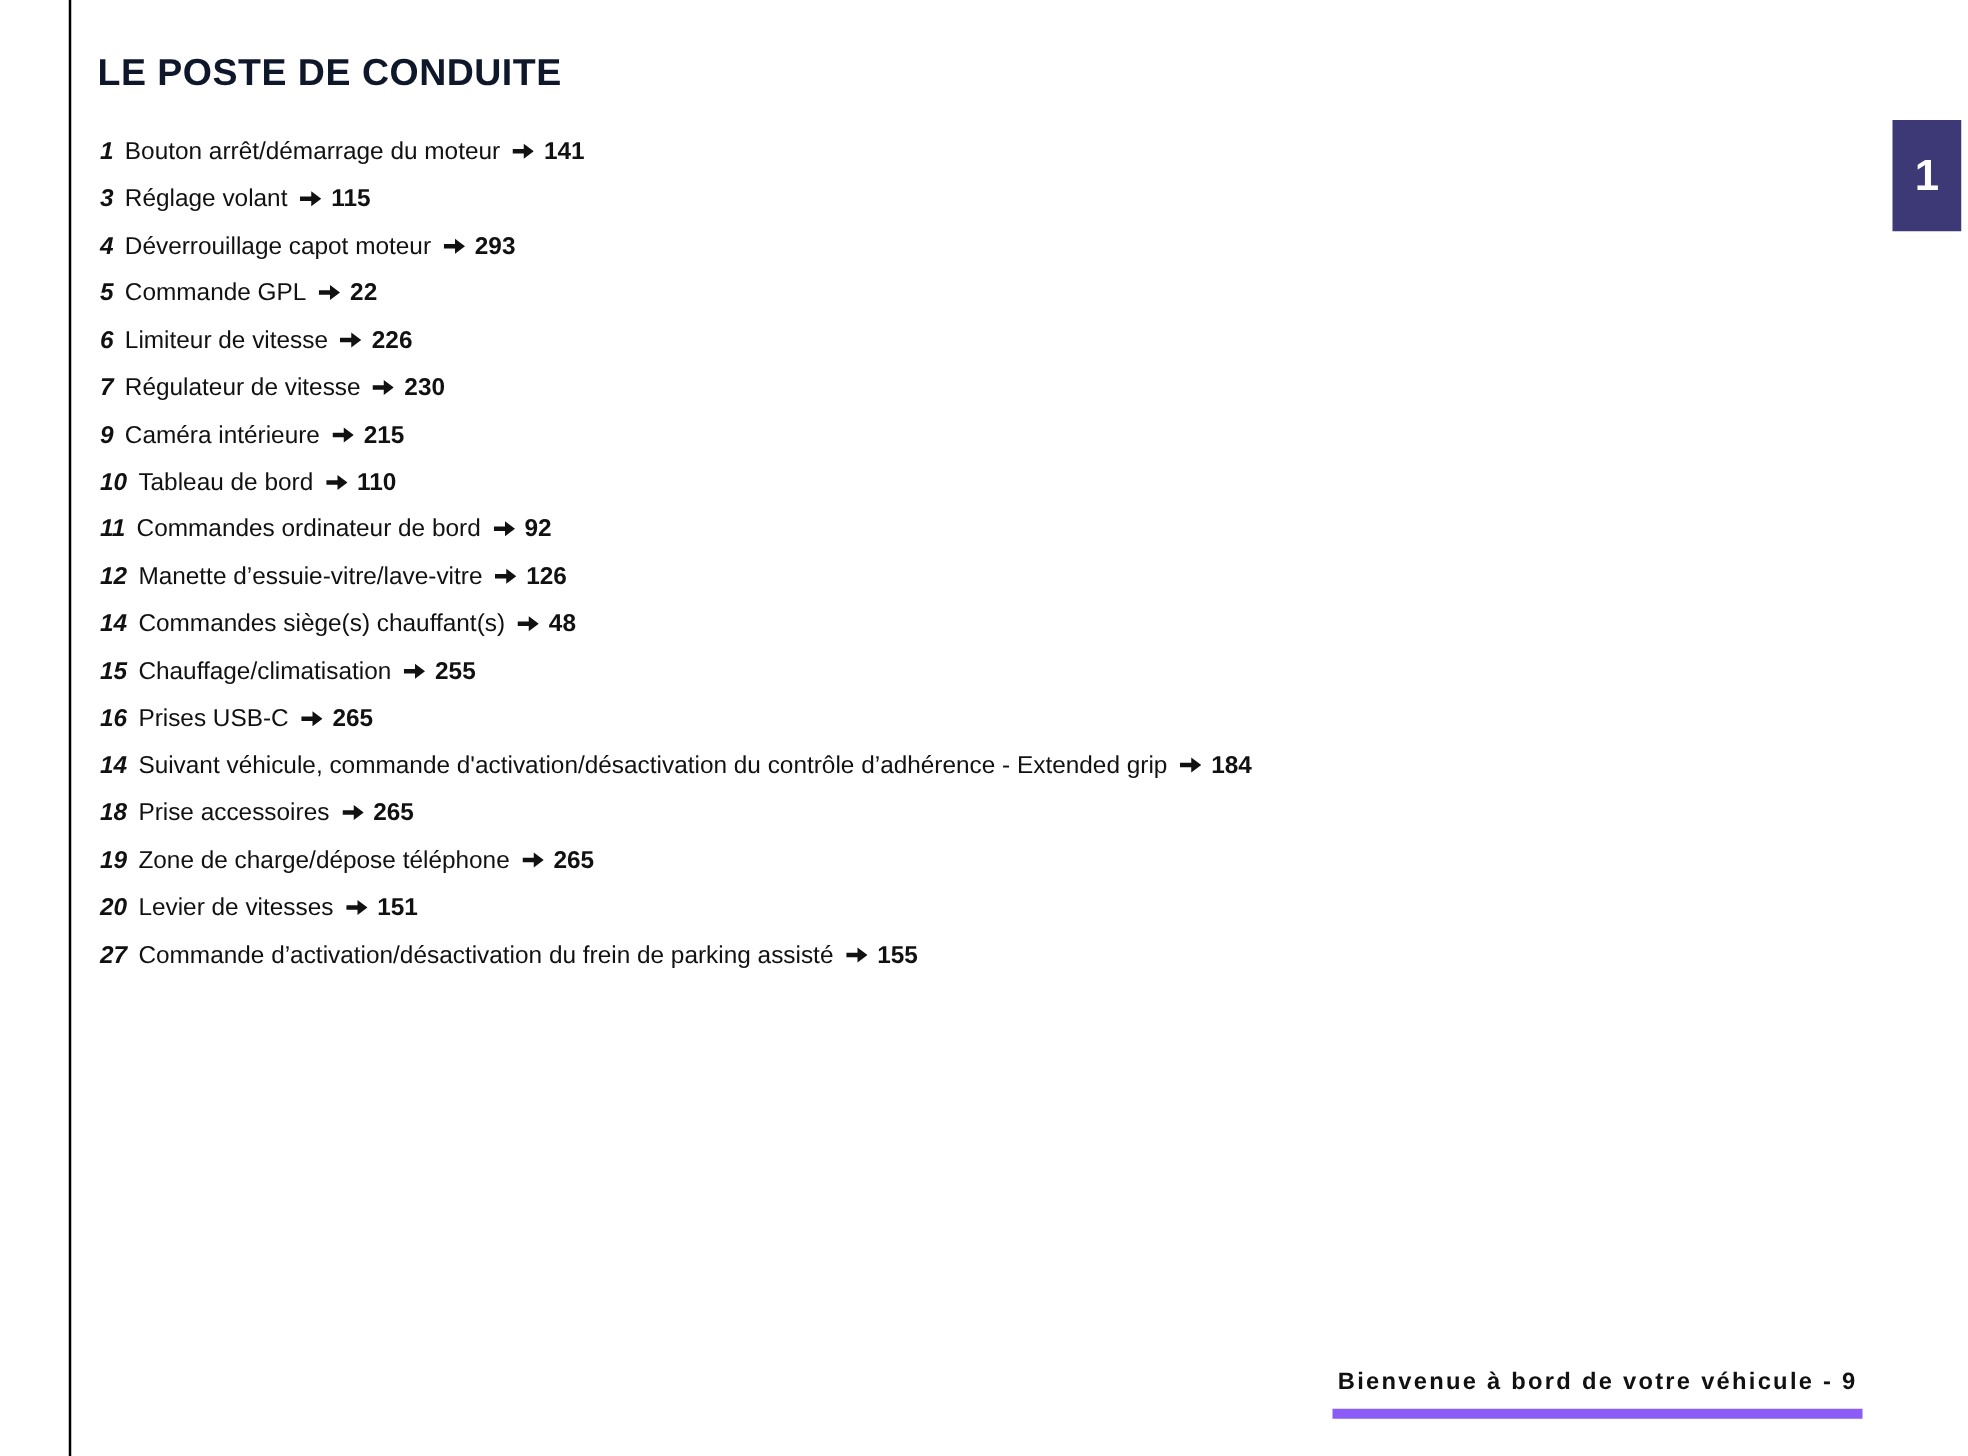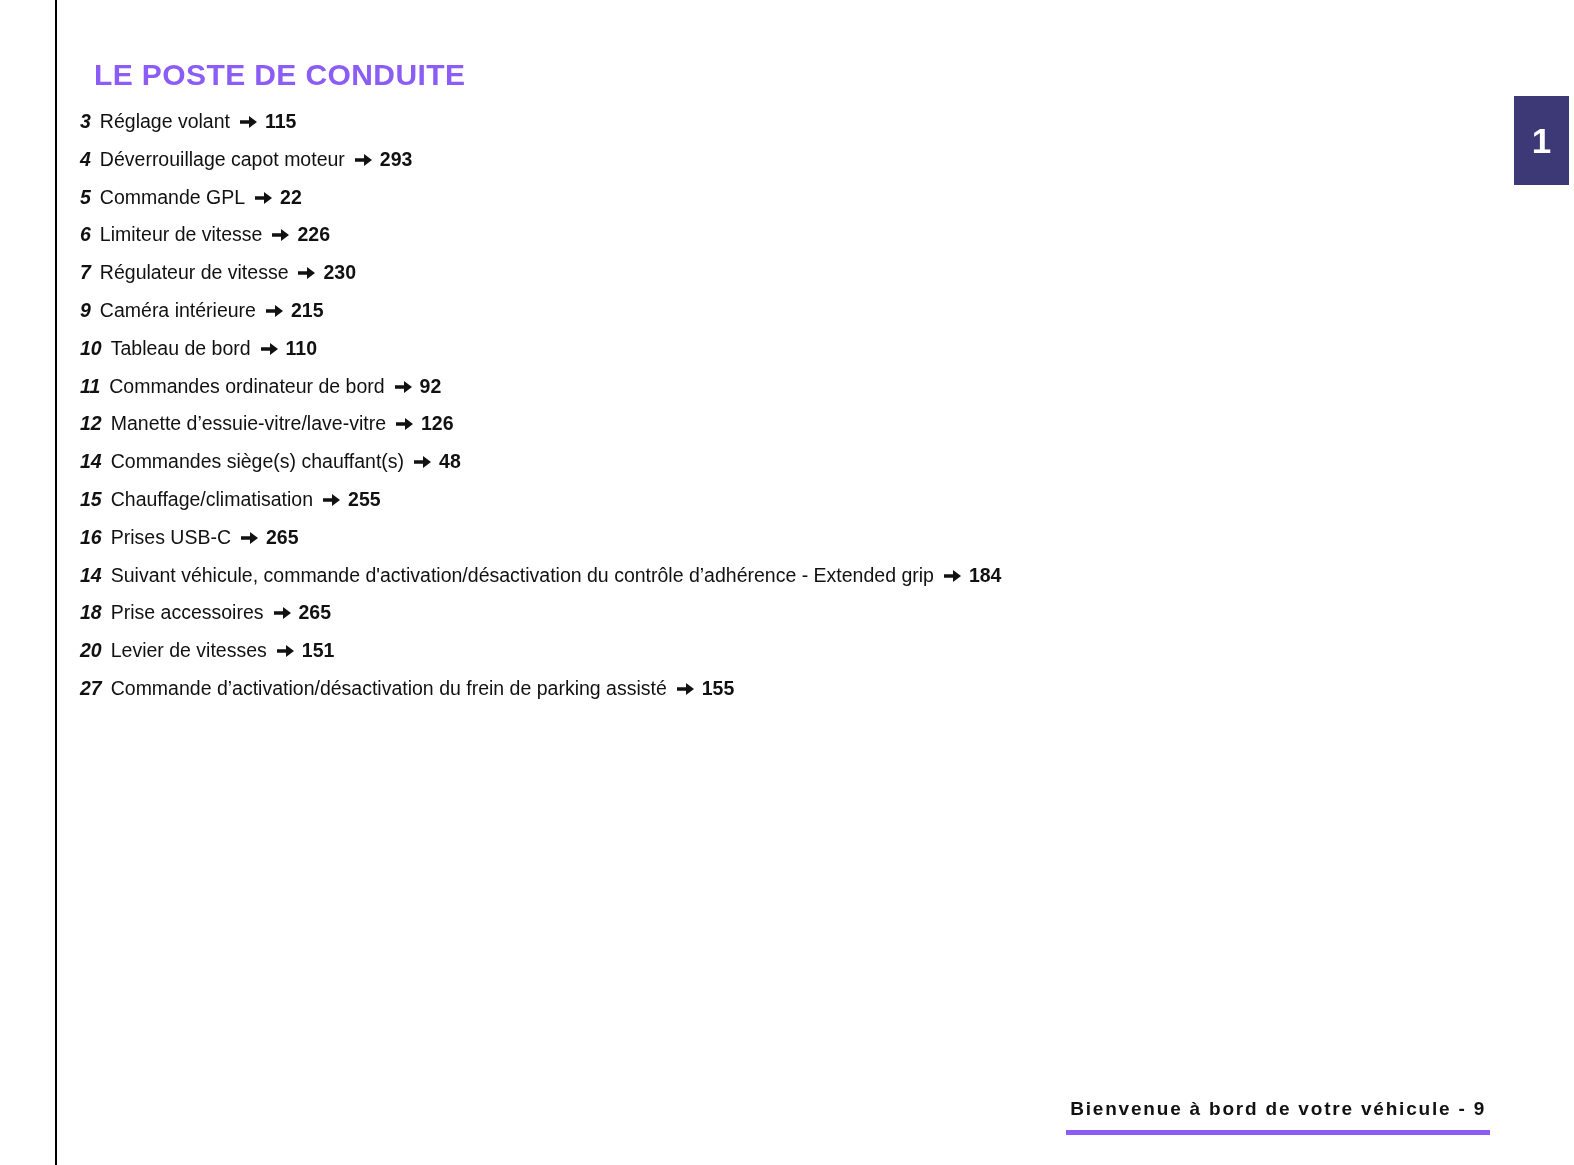--- a/index.html
+++ b/index.html
@@ -33,25 +33,25 @@
   }
   .chapter-tab span {
     color: #ffffff;
     font-size: 35px;
     font-weight: bold;
   }
   .title {
     position: absolute;
     left: 78px;
     top: 42px;
-    margin: 16px;
+    margin: 0;
     font-size: 30px;
     font-weight: bold;
     letter-spacing: 0.4px;
-    color: #8b5cf6;
+    color: #0f172a;
   }
   .toc {
     position: absolute;
     left: 80px;
     top: 103px;
     margin: 0;
     padding: 0;
     list-style: none;
     font-size: 19.5px;
   }
@@ -72,39 +72,44 @@
   .arrow svg { vertical-align: -1px; }
   .pageref { font-weight: bold; }
   .footer {
     position: absolute;
     right: 84px;
     bottom: 30px;
     font-weight: bold;
     font-size: 19px;
     letter-spacing: 1.8px;
     padding: 0 4px 10px 4px;
-    border-bottom: 5px solid #8b5cf6;
+    border-bottom: 8px solid #8b5cf6;
     color: #111111;
   }
 </style>
 </head>
 <body>
 
 <div class="page">
 
   <div class="left-rule"></div>
 
   <div class="chapter-tab" style="background: rgb(61, 56, 118);">
     <span>1</span>
   </div>
 
   <h1 class="title">LE POSTE DE CONDUITE</h1>
 
   <ol class="toc">
 
+      <li class="toc-item">
+        <span class="num">1</span><span class="label">Bouton arrêt/démarrage du moteur</span><span class="arrow"><svg width="17" height="14" viewBox="0 0 17 14" aria-hidden="true">
+            <path d="M0 5.2 L9 5.2 L9 1 L17 7 L9 13 L9 8.8 L0 8.8 Z" fill="#111111"></path>
+          </svg></span><span class="pageref">141</span>
+      </li>
 
 
       <li class="toc-item">
         <span class="num">3</span><span class="label">Réglage volant</span><span class="arrow"><svg width="17" height="14" viewBox="0 0 17 14" aria-hidden="true">
             <path d="M0 5.2 L9 5.2 L9 1 L17 7 L9 13 L9 8.8 L0 8.8 Z" fill="#111111"></path>
           </svg></span><span class="pageref">115</span>
       </li>
 
       <li class="toc-item">
         <span class="num">4</span><span class="label">Déverrouillage capot moteur</span><span class="arrow"><svg width="17" height="14" viewBox="0 0 17 14" aria-hidden="true">
@@ -179,20 +184,25 @@
             <path d="M0 5.2 L9 5.2 L9 1 L17 7 L9 13 L9 8.8 L0 8.8 Z" fill="#111111"></path>
           </svg></span><span class="pageref">184</span>
       </li>
 
       <li class="toc-item">
         <span class="num">18</span><span class="label">Prise accessoires</span><span class="arrow"><svg width="17" height="14" viewBox="0 0 17 14" aria-hidden="true">
             <path d="M0 5.2 L9 5.2 L9 1 L17 7 L9 13 L9 8.8 L0 8.8 Z" fill="#111111"></path>
           </svg></span><span class="pageref">265</span>
       </li>
 
+      <li class="toc-item">
+        <span class="num">19</span><span class="label">Zone de charge/dépose téléphone</span><span class="arrow"><svg width="17" height="14" viewBox="0 0 17 14" aria-hidden="true">
+            <path d="M0 5.2 L9 5.2 L9 1 L17 7 L9 13 L9 8.8 L0 8.8 Z" fill="#111111"></path>
+          </svg></span><span class="pageref">265</span>
+      </li>
 
       <li class="toc-item">
         <span class="num">20</span><span class="label">Levier de vitesses</span><span class="arrow"><svg width="17" height="14" viewBox="0 0 17 14" aria-hidden="true">
             <path d="M0 5.2 L9 5.2 L9 1 L17 7 L9 13 L9 8.8 L0 8.8 Z" fill="#111111"></path>
           </svg></span><span class="pageref">151</span>
       </li>
 
       <li class="toc-item">
         <span class="num">27</span><span class="label">Commande d’activation/désactivation du frein de parking assisté</span><span class="arrow"><svg width="17" height="14" viewBox="0 0 17 14" aria-hidden="true">
             <path d="M0 5.2 L9 5.2 L9 1 L17 7 L9 13 L9 8.8 L0 8.8 Z" fill="#111111"></path>

